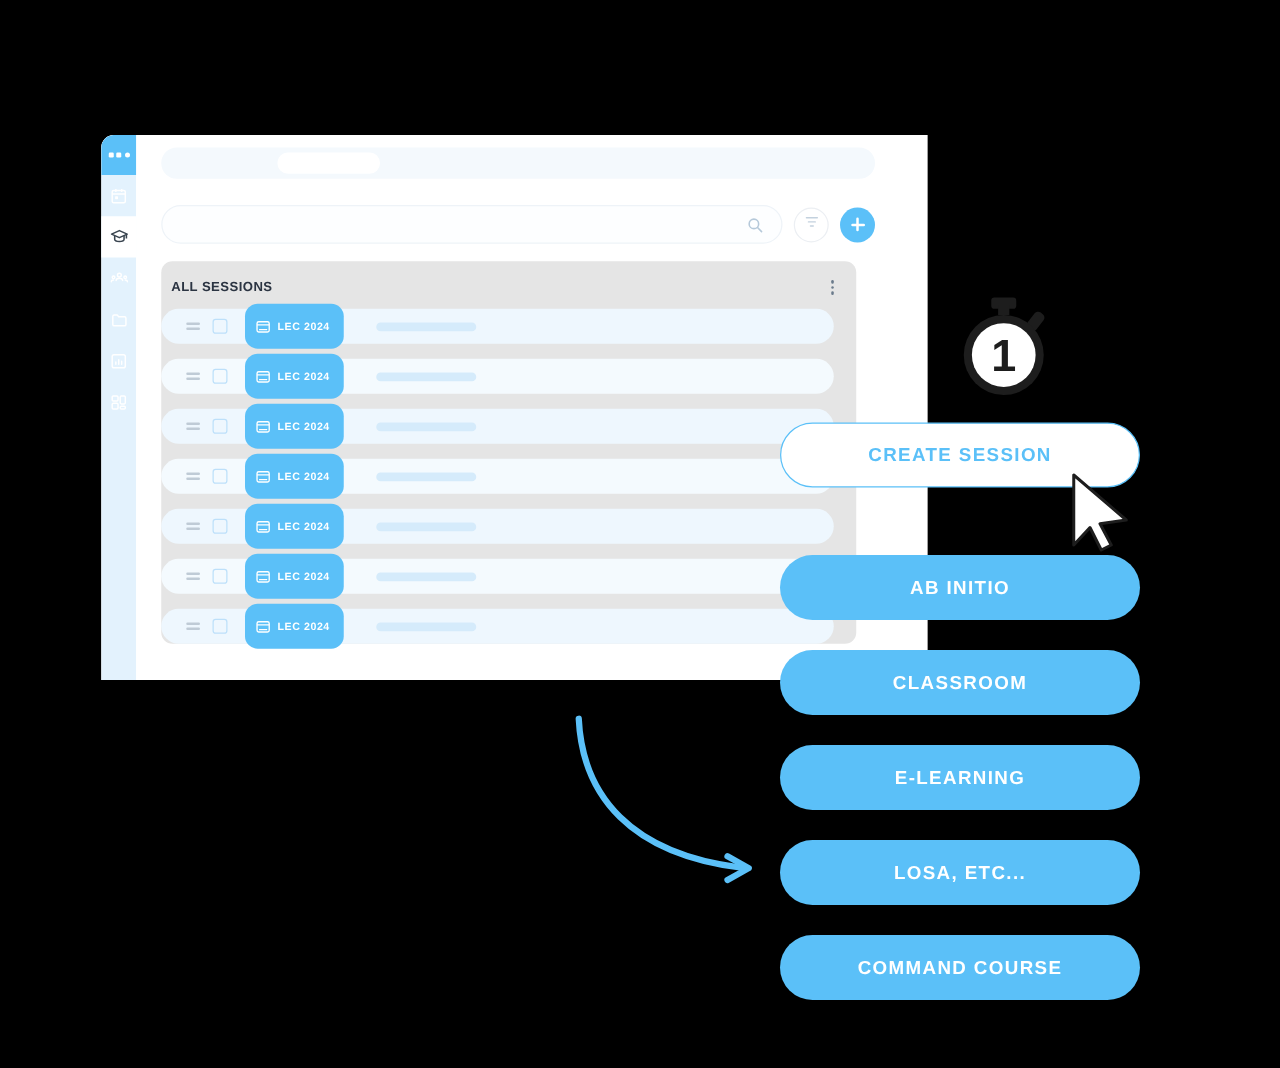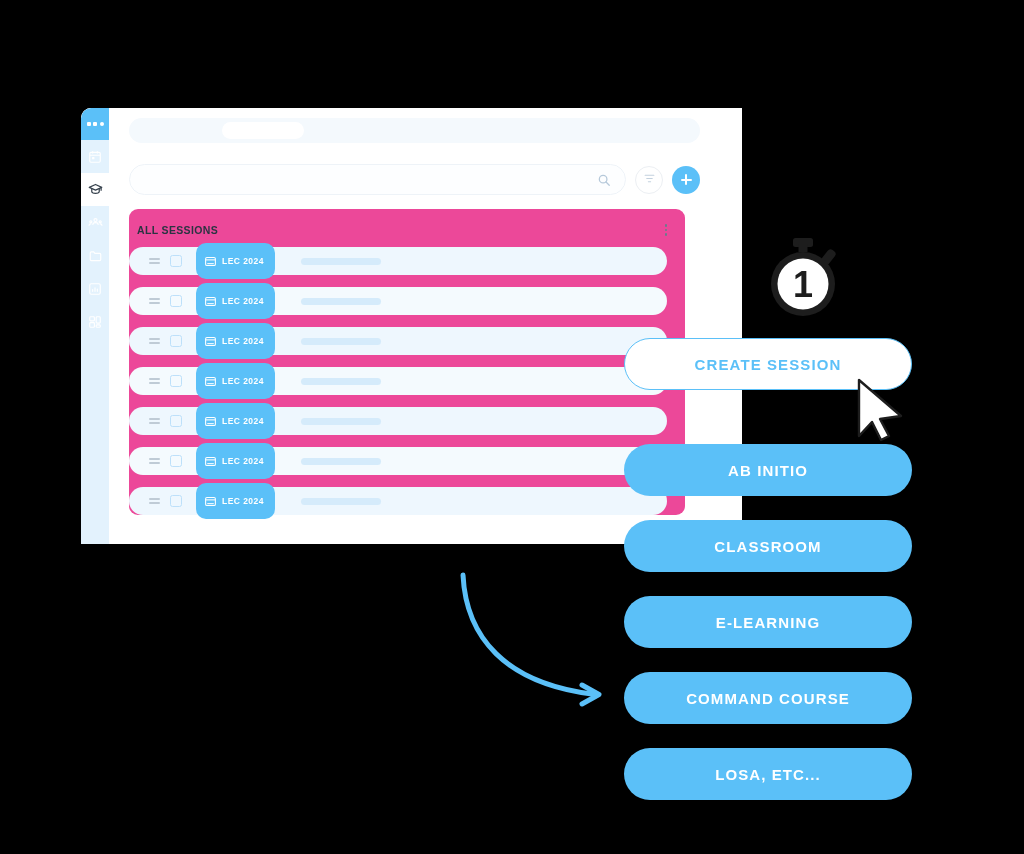--- a/index.html
+++ b/index.html
@@ -97,21 +97,21 @@
   .add-btn::before, .add-btn::after {
     content: ""; position: absolute; background: #fff; border-radius: 1px;
   }
   .add-btn::before { width: 11px; height: 2px; }
   .add-btn::after { width: 2px; height: 11px; }
 
   
   .sessions-card {
     margin-top: 14px;
     width: 556px;
-    background: #ec4899;
+    background: #e5e5e5;
     border-radius: 9px;
     padding: 13px 0 0 0;
   }
   .sessions-head {
     display: flex; align-items: center; justify-content: space-between;
     padding: 0 12px 0 8px;
     height: 16px;
   }
   .sessions-title {
     font-size: 10.5px; font-weight: bold; letter-spacing: 0.35px;
@@ -460,22 +460,22 @@
       <text x="46" y="52" text-anchor="middle" dominant-baseline="central" font-family="Liberation Sans, sans-serif" font-size="36" font-weight="bold" fill="#1d1d1d" id="step-number-text">1</text>
     </svg>
   </div>
 
   <div class="btn-stack">
     <div class="pill outline">CREATE SESSION</div>
     <div id="option-pills">
         <div class="pill solid first-solid">AB INITIO</div>
         <div class="pill solid">CLASSROOM</div>
         <div class="pill solid">E-LEARNING</div>
+        <div class="pill solid">LOSA, ETC...</div>
         <div class="pill solid">COMMAND COURSE</div>
-        <div class="pill solid">LOSA, ETC...</div>
       </div>
   </div>
 
   <div class="cursor">
     <svg width="56" height="64" viewBox="0 0 56 64">
       <path d="M4 2 L4 58 L17 44 L26 62 L34 58 L25 41 L46 38 Z" fill="#ffffff" stroke="#1d1d1d" stroke-width="2.4" stroke-linejoin="round"></path>
     </svg>
   </div>
 
   <div class="curve-arrow">

